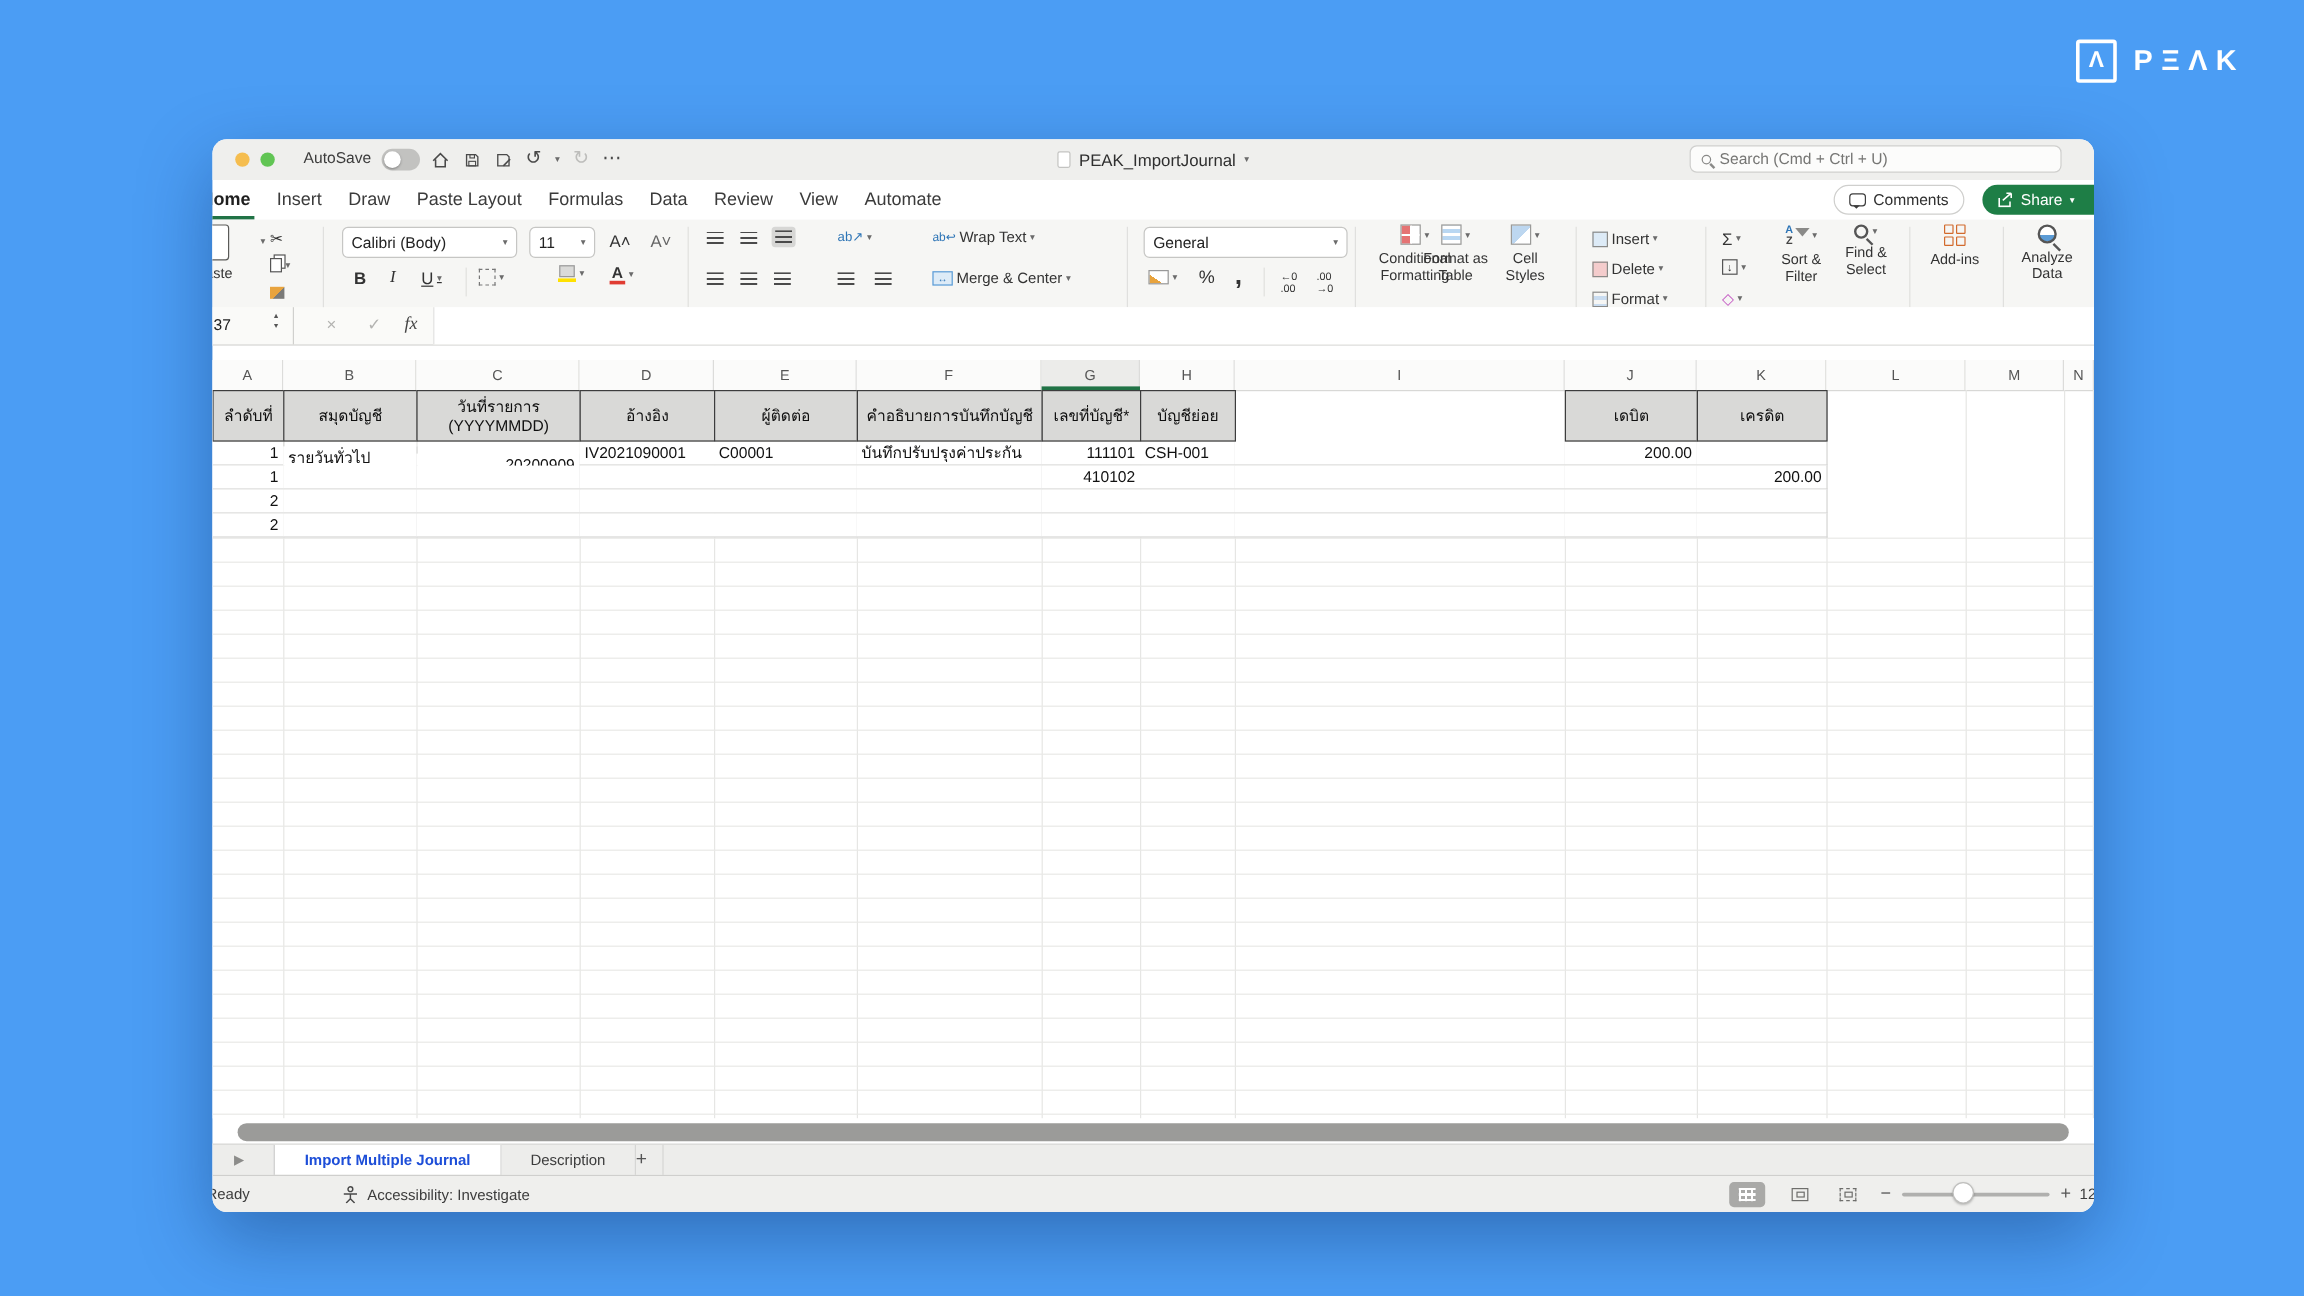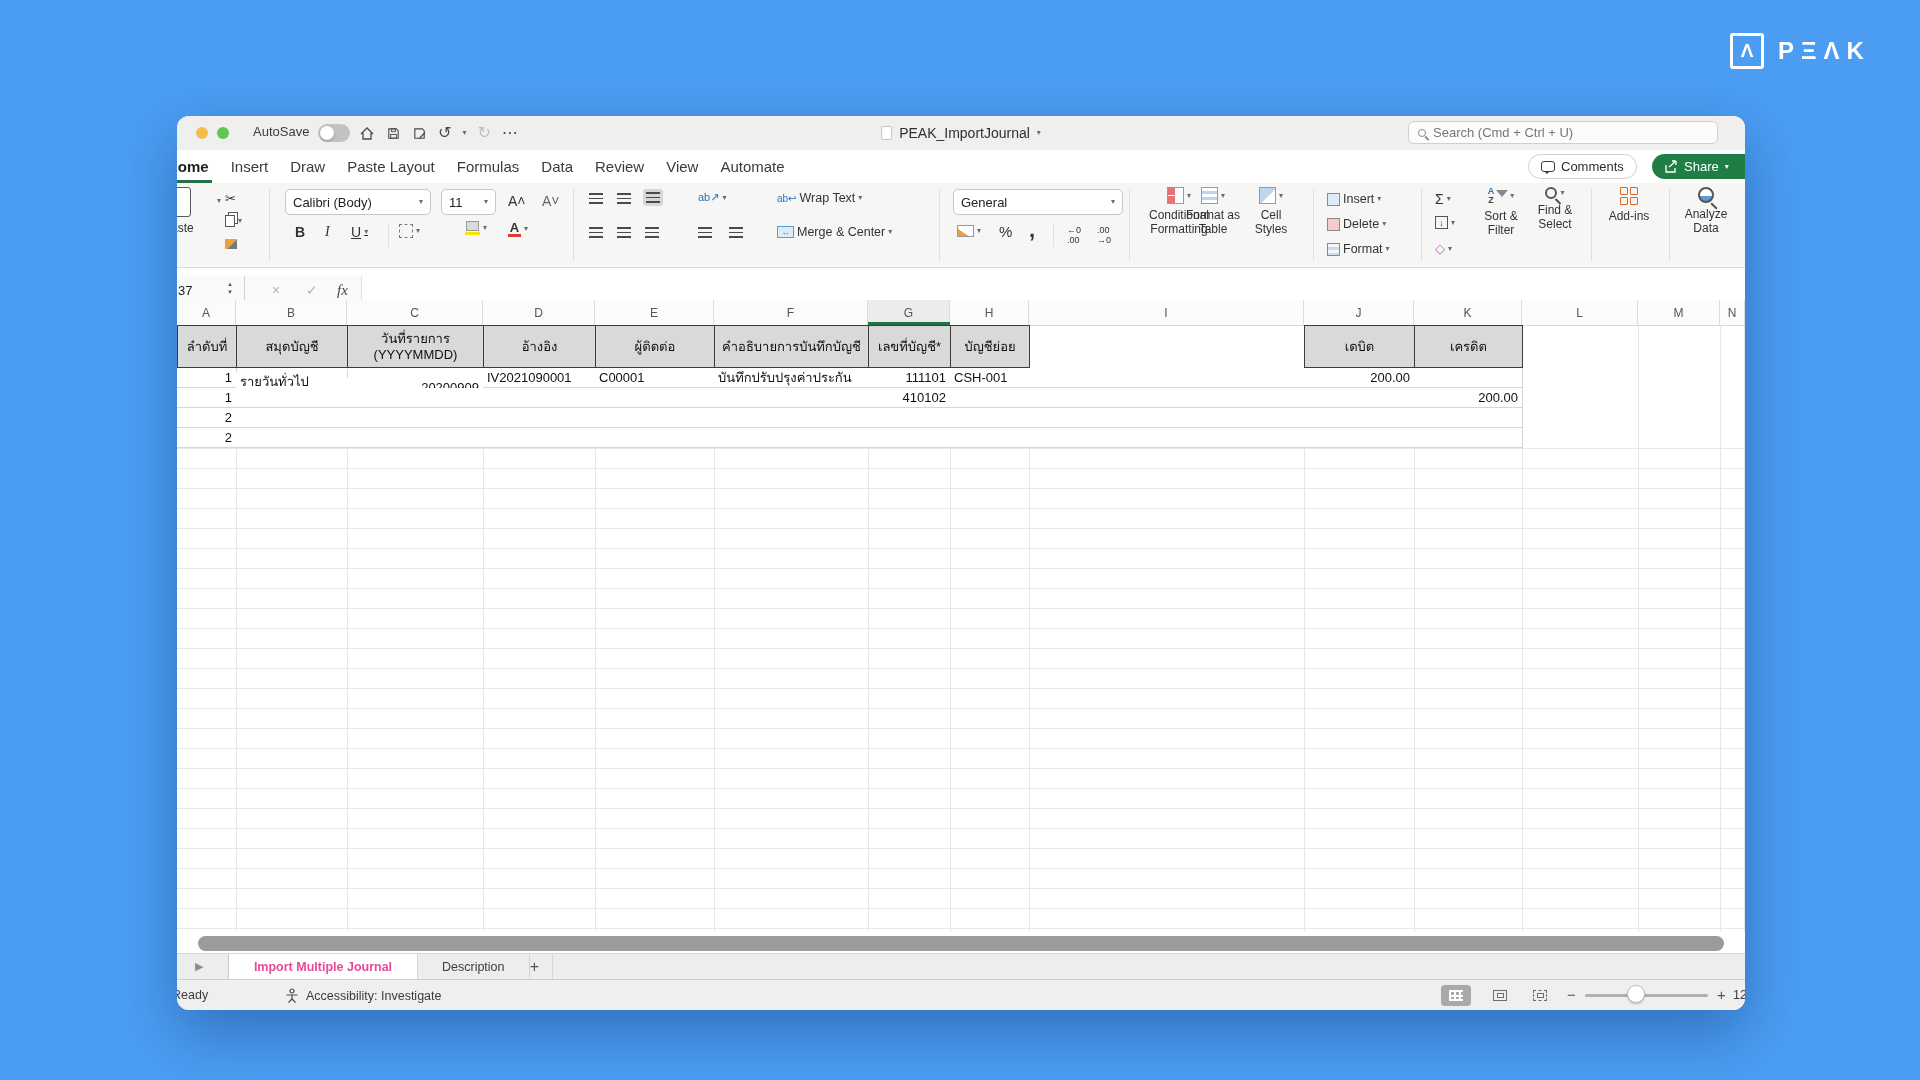--- a/index.html
+++ b/index.html
@@ -65,21 +65,21 @@
   .ic-find::after { content:''; position:absolute; width:2px; height:7px; background:#555; left:10px; top:9px; transform:rotate(-45deg); }
   .ic-analyze { width:16px; height:16px; border:2px solid #555; border-radius:50%; position:relative; background:linear-gradient(to top,#5B9BD5 40%,#fff 40%); }
   .ic-analyze::after { content:''; position:absolute; width:2px; height:8px; background:#555; left:13px; top:13px; transform:rotate(-45deg); }
   .funnel { width:0; height:0; border:6px solid transparent; border-top:7px solid #8a8a88; }
   .ic-merge { width:17px; height:12px; border:1px solid #5B9BD5; background:#DDEBF7; font-size:8px; color:#2E75B6; display:flex; align-items:center; justify-content:center; }
   .ic-acct { width:17px; height:12px; border:1px solid #999; background:linear-gradient(to top right,#E8A33D 35%,#fff 35%); }
   .ic-borders { width:14px; height:14px; border:1px dashed #777; }
   .twoline { white-space:normal; width:76px; }
 
   
-  .fbar { position:absolute; left:0; top:160px; right:0; height:32px; background:#FAFAF8; border-bottom:1px solid #D6D6D4; }
+  .fbar { position:absolute; left:0; top:140px; right:0; height:32px; background:#FAFAF8; border-bottom:1px solid #D6D6D4; }
   .namebox { position:absolute; left:0; top:0; width:68px; height:31px; border-right:1px solid #D0D0CE; font-size:13px; color:#222; }
   .namebox .val { position:absolute; left:1px; top:7px; }
   .spinner { position:absolute; left:50px; top:4px; display:flex; flex-direction:column; align-items:center; font-size:6px; color:#555; line-height:1.4; }
   .fb-ic { position:absolute; top:6px; font-size:14px; color:#B3B3B1; }
   .fx { font-family:"Liberation Serif","DejaVu Serif",serif; font-style:italic; color:#444; font-size:15px; }
   .finput { position:absolute; left:184px; top:0; right:0; height:31px; background:#FFFFFF; border-left:1px solid #E2E2E0; }
 
   
   .grid { position:absolute; left:0; top:184px; width:1568px; height:632px; background:#fff; overflow:hidden; }
   .colletter { position:absolute; top:0; height:25px; background:#FBFBFA; border-right:1px solid #DCDCDA; display:flex; align-items:center; justify-content:center; font-size:12px; color:#555; }
@@ -97,21 +97,21 @@
   .dropbox { position:absolute; left:1345px; top:202px; width:116px; z-index:20; box-shadow:-14px 16px 24px rgba(40,40,40,.35); }
   .dropbox .dhead { height:46px; background:#DCDCDA; border:2px solid #4a4a4a; display:flex; align-items:center; justify-content:center; font-size:13.5px; color:#0f0f0f; }
   .dropbox .ditem { height:22px; background:#fff; border-left:1px solid #BDBDBB; border-right:1px solid #BDBDBB; border-bottom:1px solid #D0D0CE; font-size:13px; color:#1a1a1a; line-height:21px; padding-left:5px; }
 
   
   .hthumb { position:absolute; left:21px; top:820px; width:1526px; height:15px; background:#9B9B99; border-radius:8px; }
   .sheetbar { position:absolute; left:0; top:837px; right:0; height:26px; background:#EDEDEB; border-top:1px solid #D8D8D6; }
   .sheetnav { position:absolute; left:18px; top:6px; font-size:11px; color:#8c8c8a; }
   .stabs { position:absolute; left:51px; top:0; height:26px; display:flex; }
   .stab { height:26px; display:flex; align-items:center; justify-content:center; font-size:12.5px; color:#3c3c3c; padding:0 24px; border-right:1px solid #D6D6D4; }
-  .stab.active { background:#fff; color:#ec4899; font-weight:bold; border-left:1px solid #C9C9C7; width:190px; padding:0; }
+  .stab.active { background:#fff; color:#1d4ed8; font-weight:bold; border-left:1px solid #C9C9C7; width:190px; padding:0; }
   .saddtab { position:absolute; left:340px; top:0; width:36px; height:26px; display:flex; align-items:center; justify-content:center; font-size:16px; color:#555; border-right:1px solid #D6D6D4; }
   .statusbar { position:absolute; left:0; top:863px; right:0; height:31px; background:#EFEFED; border-top:1px solid #CFCFCD; font-size:12.5px; color:#3c3c3c; }
   .st-ready { position:absolute; left:-5px; top:8px; }
   .st-access { position:absolute; left:108px; top:8px; display:flex; align-items:center; gap:7px; }
   .viewbtn { position:absolute; top:5px; width:30px; height:21px; border-radius:4px; display:flex; align-items:center; justify-content:center; }
   .viewbtn.on { background:#A9A9A7; }
   .vgrid { width:14px; height:11px; background:repeating-linear-gradient(to bottom,#fff 0 2px,transparent 2px 4.5px),repeating-linear-gradient(to right,#fff 0 2px,transparent 2px 5px); }
   .vpage { width:14px; height:11px; border:1.5px solid #6e6e6c; display:flex; align-items:center; justify-content:center; }
   .vpage span { width:7px; height:5px; border:1px solid #6e6e6c; }
   .zoomtrack { position:absolute; left:1408px; top:14px; width:123px; height:3px; background:#B0B0AE; border-radius:2px; }

